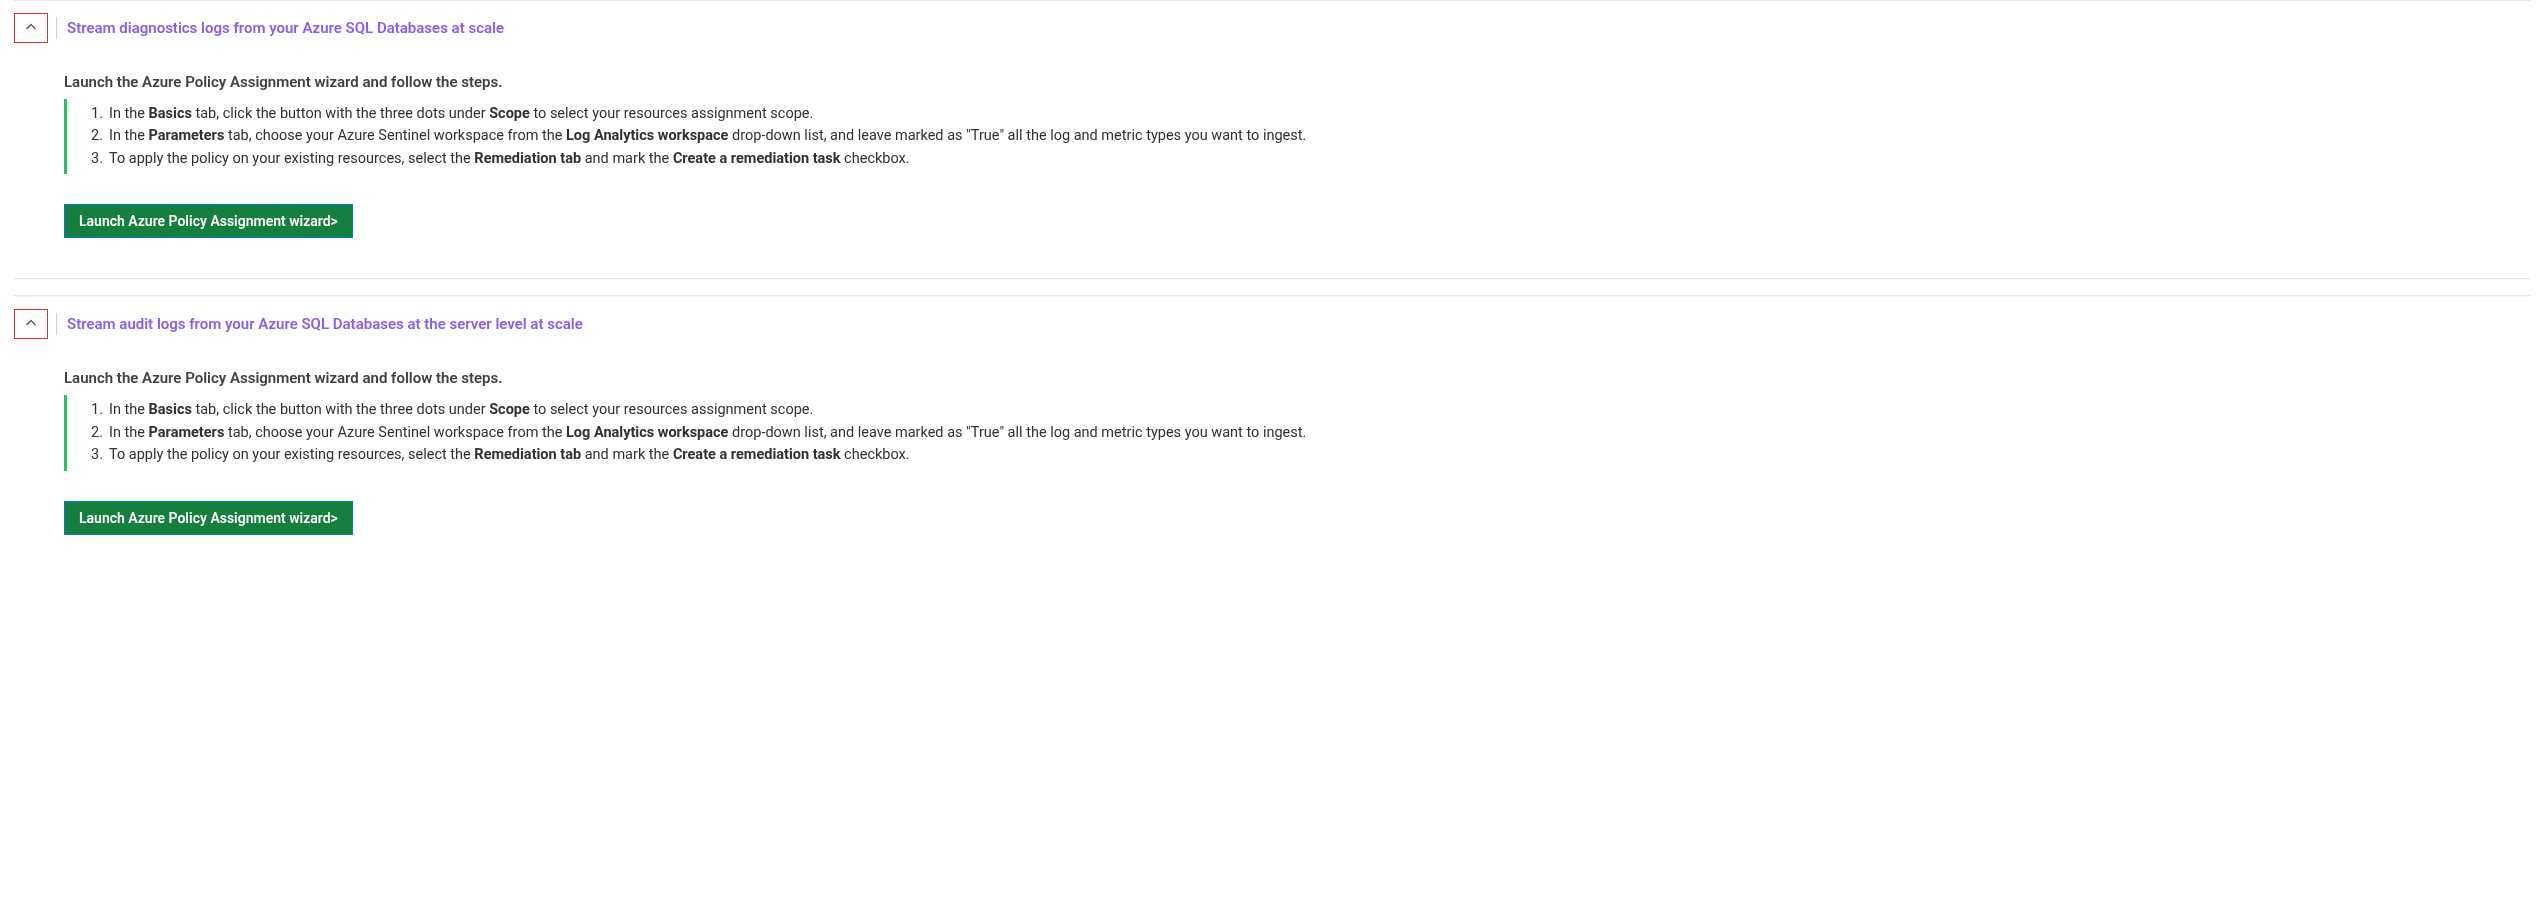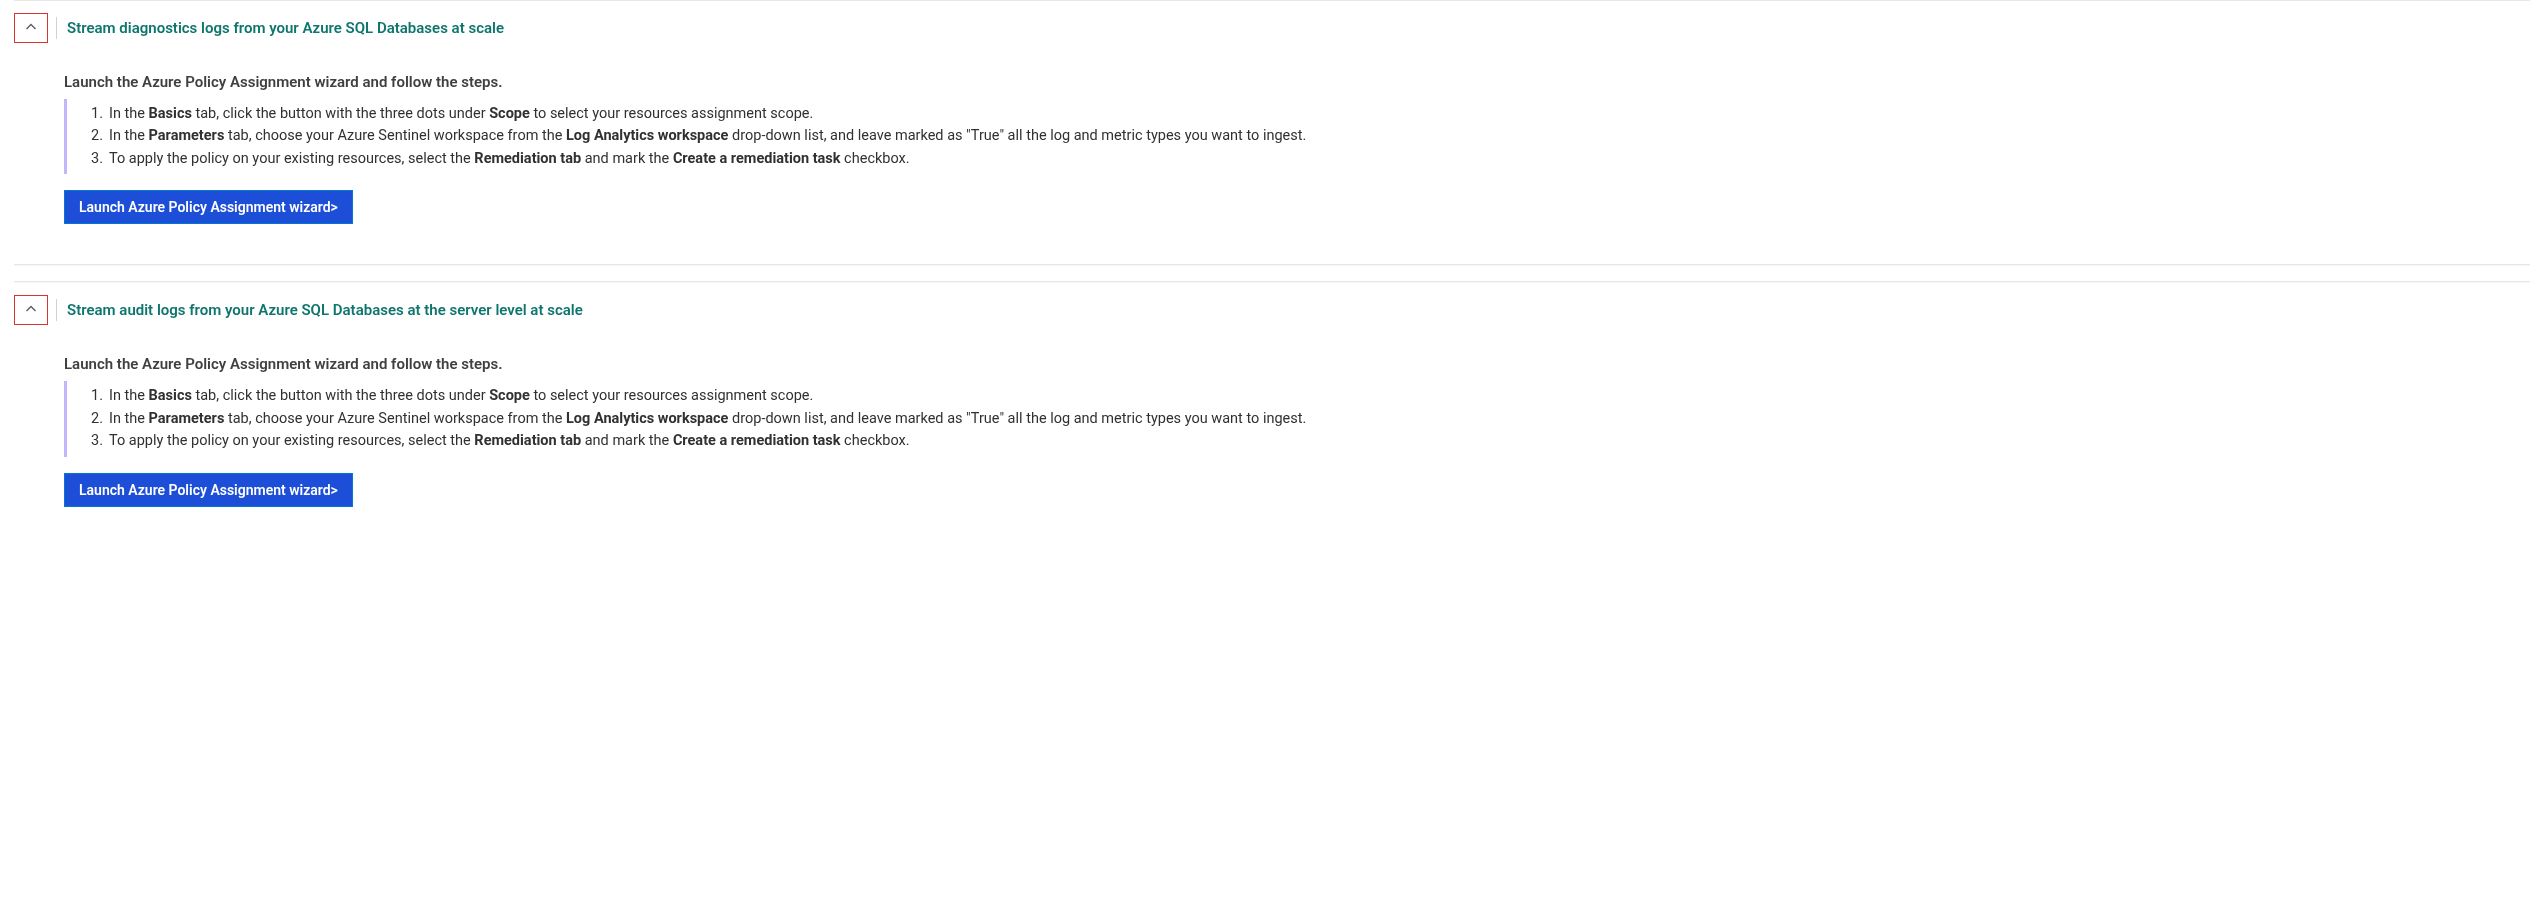--- a/index.html
+++ b/index.html
@@ -52,53 +52,53 @@
   }
   .vsep {
     width: 1px;
     height: 22px;
     background: #d2d2d2;
     margin: 0 10px 0 8px;
   }
   .section-title {
     font-size: 15px;
     font-weight: 600;
-    color: #0f766e;
+    color: #8b5cf6;
   }
   .content {
     margin-left: 50px;
     margin-top: 30px;
   }
   .lead {
     font-size: 15px;
     font-weight: 600;
     color: #404040;
     margin: 0 0 8px 0;
   }
   .steps-wrap {
-    border-left: 3px solid #c4b5fd;
+    border-left: 3px solid #22c55e;
     padding: 4px 0 4px 24px;
     margin-left: 0;
   }
   .step {
     font-size: 14.5px;
     color: #323130;
     line-height: 1.55;
   }
   .step .num {
     display: inline-block;
     width: 18px;
   }
   .step b {
     font-weight: 700;
   }
   .btn-primary {
     display: inline-block;
-    margin-top: 16px;
-    background: #1d4ed8;
+    margin-top: 30px;
+    background: #15803d;
     color: #ffffff;
     font-size: 14px;
     font-weight: 600;
     padding: 8px 14px;
     border: 1px solid #0078d4;
     cursor: pointer;
     font-family: inherit;
   }
   .mid-gap {
     height: 14px;

